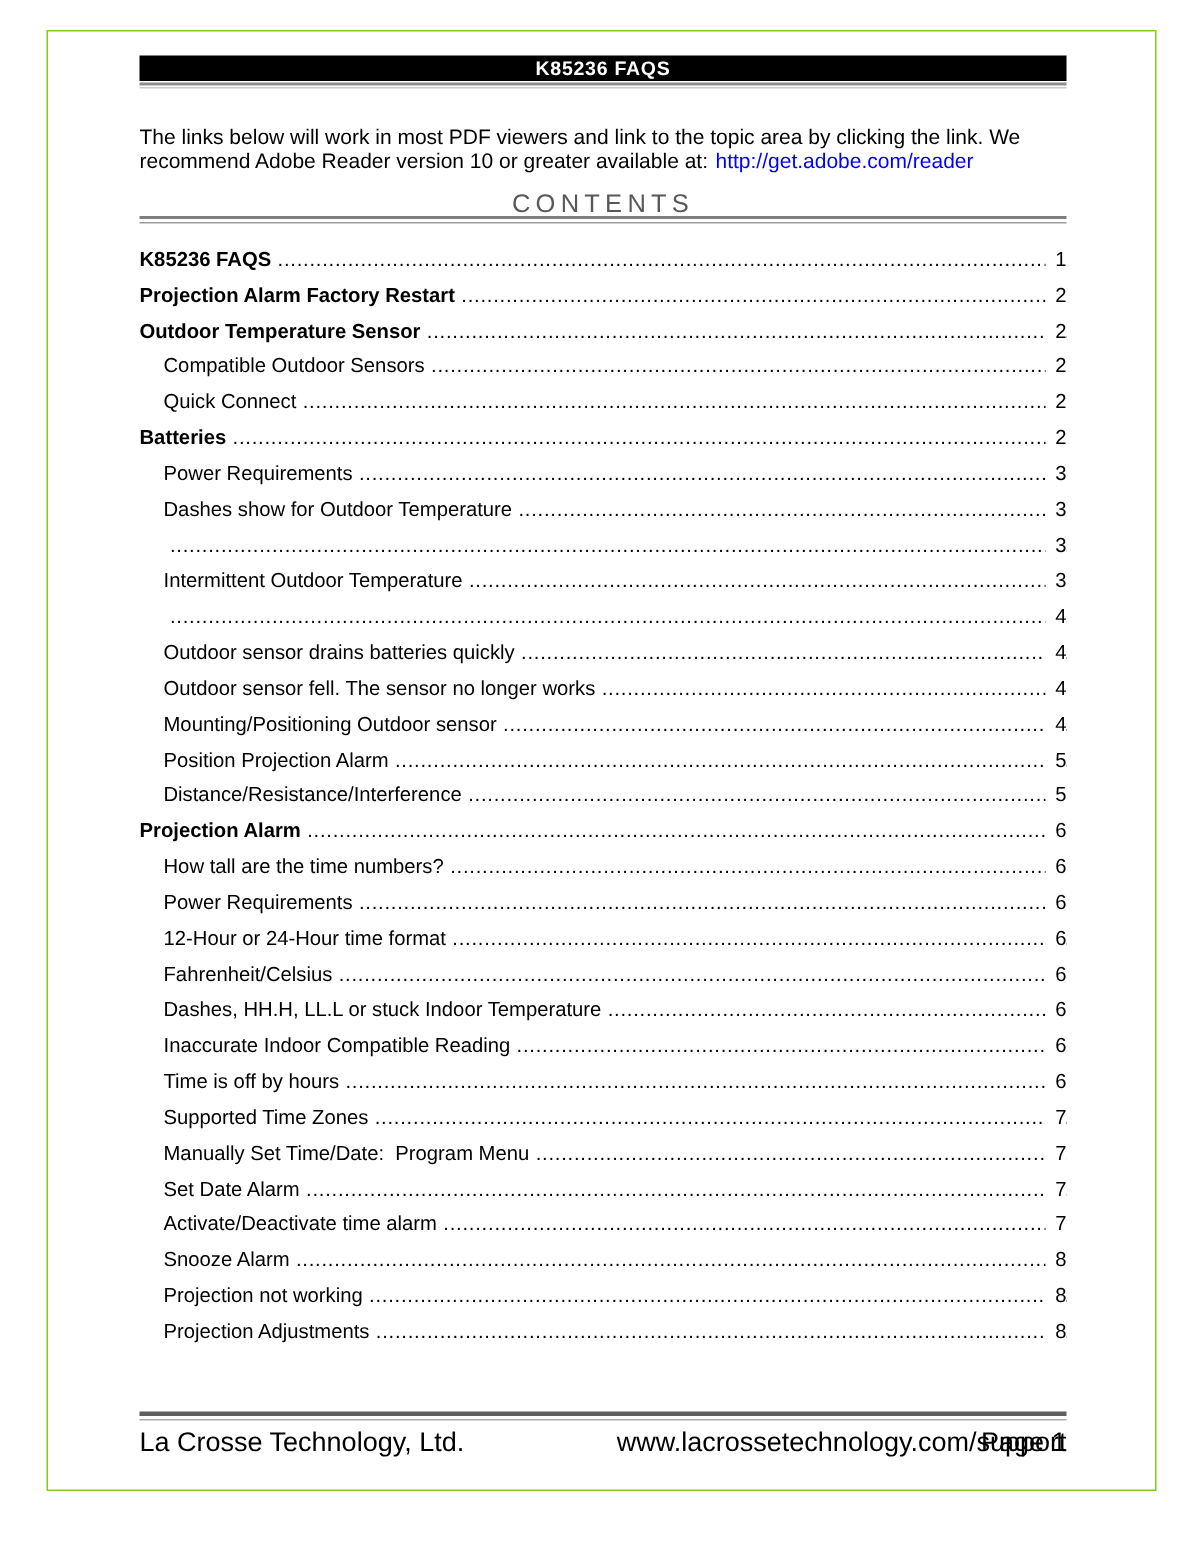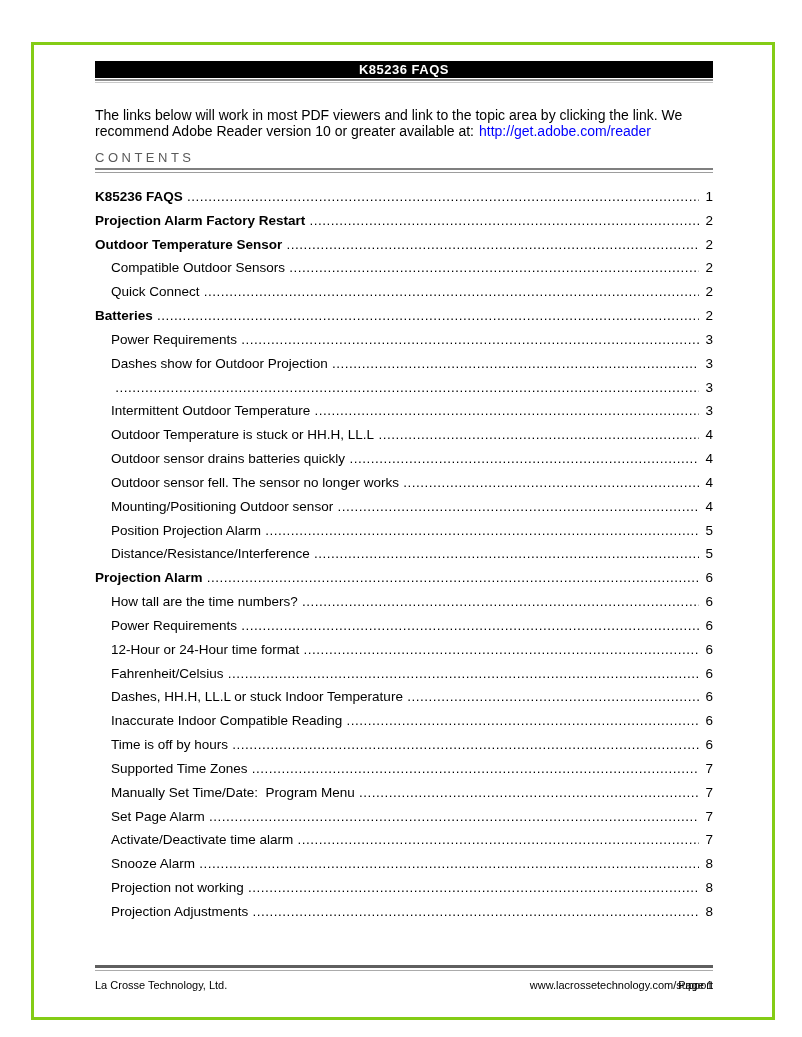--- a/index.html
+++ b/index.html
@@ -1,44 +1,44 @@
 <!DOCTYPE html>
 <html><head>
 <meta charset="utf-8">
 <style>
   html,body{margin:0;padding:0;background:#ffffff;}
   body{
     width:802px;height:1037px;position:relative;overflow:hidden;
     font-family:"Liberation Sans","DejaVu Sans",sans-serif;color:#000;
   }
   .page{
-    position:absolute;left:31px;top:42px;width:738px;height:972px;
-    background:#fff;border:3px solid #84cc16;
+    position:absolute;left:31px;top:20px;width:738px;height:972px;
+    background:#fff;border:1px solid #84cc16;
   }
   
   .header-bar{
     position:absolute;left:61px;top:16px;width:618px;height:17px;
     background:#000;color:#fff;text-align:center;line-height:17px;
     font-size:13px;font-weight:bold;letter-spacing:0.5px;
   }
   .header-bar-shadow{
     position:absolute;left:61px;top:34px;width:618px;height:4px;
     border-top:2px solid #8c8c8c;border-bottom:1px solid #c9c9c9;
     box-sizing:border-box;
   }
   
   .intro{
     position:absolute;left:61px;top:49px;width:622px;
     font-size:14px;line-height:15.6px;
   }
   .intro a{color:#0000ff;text-decoration:none;margin-left:5px;}
   
   .contents-heading{
-    position:absolute;left:61px;top:105px;width:618px;text-align:left;
-    color:#595959;font-size:13px;letter-spacing:3.5px;
+    position:absolute;left:61px;top:105px;width:618px;text-align:center;
+    color:#595959;font-size:17px;letter-spacing:3.5px;
   }
   .contents-rule{
     position:absolute;left:61px;top:123px;width:618px;height:5px;
     border-top:2px solid #7f7f7f;border-bottom:1px solid #9d9d9d;
     box-sizing:border-box;
   }
   
   .toc{
     position:absolute;left:61px;top:140px;width:618px;
     font-size:13.5px;
@@ -60,21 +60,21 @@
     padding-left:6px;text-align:right;
   }
   
   .footer-rule{
     position:absolute;left:61px;top:920px;width:618px;height:6px;
     border-top:3px solid #5f5f5f;border-bottom:1px solid #ababab;
     box-sizing:border-box;
   }
   .footer{
     position:absolute;left:61px;top:932px;width:618px;height:17px;
-    font-size:11px;line-height:17px;
+    font-size:18px;line-height:17px;
   }
   .footer-company{position:absolute;left:0;}
   .footer-website{position:absolute;left:0;width:100%;text-align:right;}
   .footer-page{position:absolute;right:0;margin-left:44px;}
 </style>
 </head>
 <body>
 
 <div class="page">
 
@@ -96,27 +96,27 @@
   <div class="toc-row lvl0"><span class="toc-label">Outdoor Temperature Sensor</span><span class="toc-dots"></span><span class="toc-page">2</span></div>
 
   <div class="toc-row lvl1"><span class="toc-label">Compatible Outdoor Sensors</span><span class="toc-dots"></span><span class="toc-page">2</span></div>
 
   <div class="toc-row lvl1"><span class="toc-label">Quick Connect</span><span class="toc-dots"></span><span class="toc-page">2</span></div>
 
   <div class="toc-row lvl0"><span class="toc-label">Batteries</span><span class="toc-dots"></span><span class="toc-page">2</span></div>
 
   <div class="toc-row lvl1"><span class="toc-label">Power Requirements</span><span class="toc-dots"></span><span class="toc-page">3</span></div>
 
-  <div class="toc-row lvl1"><span class="toc-label">Dashes show for Outdoor Projection</span><span class="toc-dots"></span><span class="toc-page">3</span></div>
+  <div class="toc-row lvl1"><span class="toc-label">Dashes show for Outdoor Temperature</span><span class="toc-dots"></span><span class="toc-page">3</span></div>
 
   <div class="toc-row lvl1"><span class="toc-dots"></span><span class="toc-page">3</span></div>
 
   <div class="toc-row lvl1"><span class="toc-label">Intermittent Outdoor Temperature</span><span class="toc-dots"></span><span class="toc-page">3</span></div>
 
-  <div class="toc-row lvl1"><span class="toc-label">Outdoor Temperature is stuck or HH.H, LL.L</span><span class="toc-dots"></span><span class="toc-page">4</span></div>
+  <div class="toc-row lvl1"><span class="toc-dots"></span><span class="toc-page">4</span></div>
 
   <div class="toc-row lvl1"><span class="toc-label">Outdoor sensor drains batteries quickly</span><span class="toc-dots"></span><span class="toc-page">4</span></div>
 
   <div class="toc-row lvl1"><span class="toc-label">Outdoor sensor fell. The sensor no longer works</span><span class="toc-dots"></span><span class="toc-page">4</span></div>
 
   <div class="toc-row lvl1"><span class="toc-label">Mounting/Positioning Outdoor sensor</span><span class="toc-dots"></span><span class="toc-page">4</span></div>
 
   <div class="toc-row lvl1"><span class="toc-label">Position Projection Alarm</span><span class="toc-dots"></span><span class="toc-page">5</span></div>
 
   <div class="toc-row lvl1"><span class="toc-label">Distance/Resistance/Interference</span><span class="toc-dots"></span><span class="toc-page">5</span></div>
@@ -134,21 +134,21 @@
   <div class="toc-row lvl1"><span class="toc-label">Dashes, HH.H, LL.L or stuck Indoor Temperature</span><span class="toc-dots"></span><span class="toc-page">6</span></div>
 
   <div class="toc-row lvl1"><span class="toc-label">Inaccurate Indoor Compatible Reading</span><span class="toc-dots"></span><span class="toc-page">6</span></div>
 
   <div class="toc-row lvl1"><span class="toc-label">Time is off by hours</span><span class="toc-dots"></span><span class="toc-page">6</span></div>
 
   <div class="toc-row lvl1"><span class="toc-label">Supported Time Zones</span><span class="toc-dots"></span><span class="toc-page">7</span></div>
 
   <div class="toc-row lvl1"><span class="toc-label">Manually Set Time/Date:&nbsp; Program Menu</span><span class="toc-dots"></span><span class="toc-page">7</span></div>
 
-  <div class="toc-row lvl1"><span class="toc-label">Set Page Alarm</span><span class="toc-dots"></span><span class="toc-page">7</span></div>
+  <div class="toc-row lvl1"><span class="toc-label">Set Date Alarm</span><span class="toc-dots"></span><span class="toc-page">7</span></div>
 
   <div class="toc-row lvl1"><span class="toc-label">Activate/Deactivate time alarm</span><span class="toc-dots"></span><span class="toc-page">7</span></div>
 
   <div class="toc-row lvl1"><span class="toc-label">Snooze Alarm</span><span class="toc-dots"></span><span class="toc-page">8</span></div>
 
   <div class="toc-row lvl1"><span class="toc-label">Projection not working</span><span class="toc-dots"></span><span class="toc-page">8</span></div>
 
   <div class="toc-row lvl1"><span class="toc-label">Projection Adjustments</span><span class="toc-dots"></span><span class="toc-page">8</span></div>
 
 </div>

